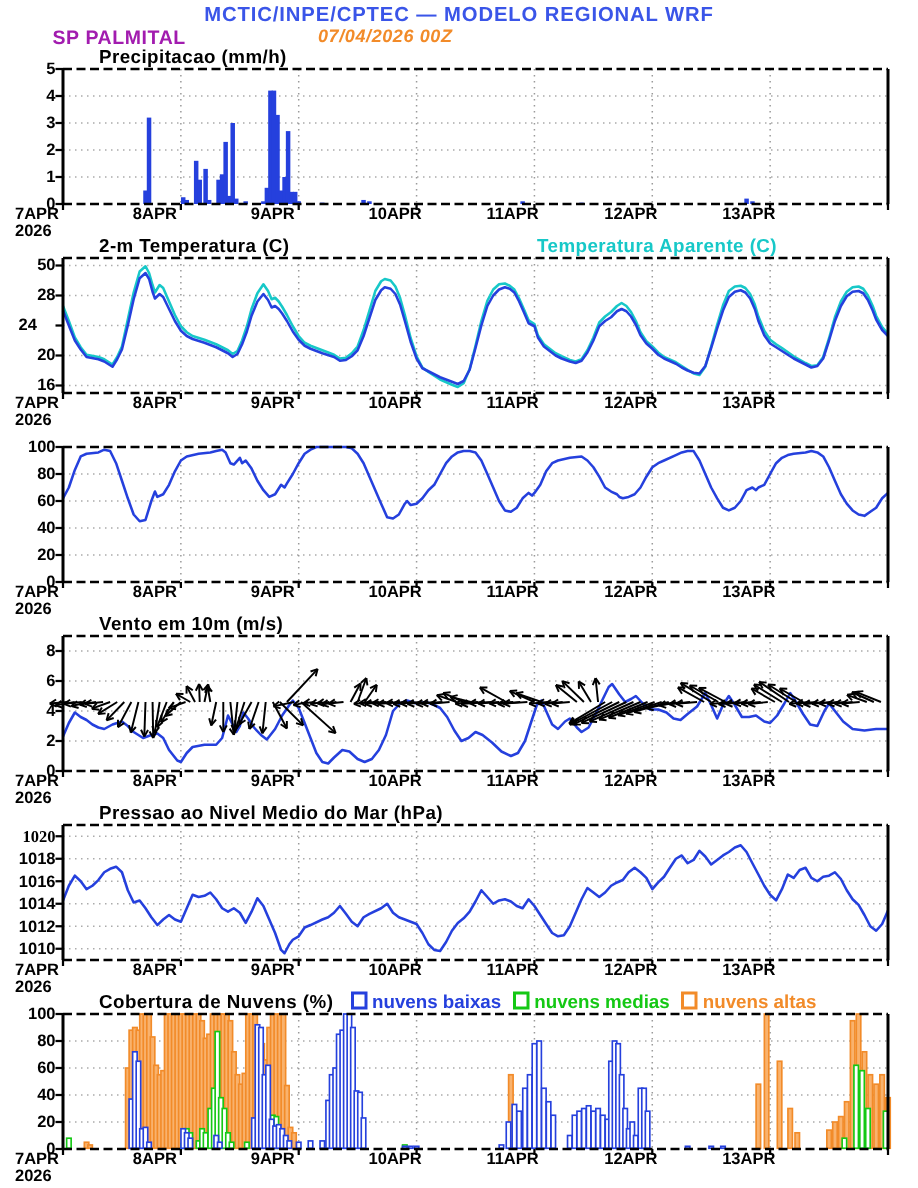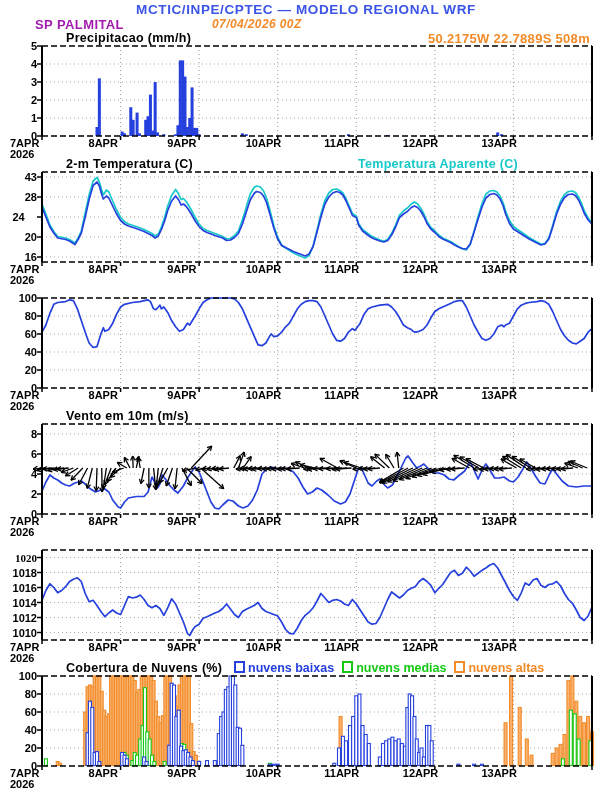--- a/index.html
+++ b/index.html
@@ -24,21 +24,20 @@
 </style>
 </head>
 <body>
 
 <div class="h1" style="color: rgb(58, 85, 232);">MCTIC/INPE/CPTEC — MODELO REGIONAL WRF</div>
 <div class="h2a" style="color: #a21caf;">SP PALMITAL</div>
 <div class="h2b" style="color: rgb(242, 139, 41);">07/04/2026 00Z</div>
 
 <div class="panel p1">
   <div class="ptitle">Precipitacao (mm/h)</div>
-  <div class="loc" style="color: rgb(242, 139, 41);">50.2175W 22.7889S 508m</div>
   <div class="plot">
       <svg id="svg-p1" width="550" height="90">
         <line x1="0" y1="72" x2="550" y2="72" stroke="#ababab" stroke-width="1" stroke-dasharray="1 3"></line>
         <line x1="0" y1="54" x2="550" y2="54" stroke="#ababab" stroke-width="1" stroke-dasharray="1 3"></line>
         <line x1="0" y1="36" x2="550" y2="36" stroke="#ababab" stroke-width="1" stroke-dasharray="1 3"></line>
         <line x1="0" y1="18" x2="550" y2="18" stroke="#ababab" stroke-width="1" stroke-dasharray="1 3"></line>
         <line x1="78.57142857142857" y1="0" x2="78.57142857142857" y2="90" stroke="#9a9a9a" stroke-width="1" stroke-dasharray="1 3"></line>
         <line x1="157.14285714285714" y1="0" x2="157.14285714285714" y2="90" stroke="#9a9a9a" stroke-width="1" stroke-dasharray="1 3"></line>
         <line x1="235.7142857142857" y1="0" x2="235.7142857142857" y2="90" stroke="#9a9a9a" stroke-width="1" stroke-dasharray="1 3"></line>
         <line x1="314.2857142857143" y1="0" x2="314.2857142857143" y2="90" stroke="#9a9a9a" stroke-width="1" stroke-dasharray="1 3"></line>
@@ -152,21 +151,21 @@
         <line x1="392.8571428571429" y1="90" x2="392.8571428571429" y2="94" stroke="#000" stroke-width="1.5"></line>
         <line x1="471.4285714285714" y1="90" x2="471.4285714285714" y2="94" stroke="#000" stroke-width="1.5"></line>
         <line x1="550" y1="90" x2="550" y2="94" stroke="#000" stroke-width="1.5"></line>
       </svg>
     </div>
   <div class="ylabs" id="ylab-p2">
       <span style="top: 79px;">16</span>
       <span style="top: 59px;">20</span>
       <span style="top: 39px; text-align: center;">24</span>
       <span style="top: 19px;">28</span>
-      <span style="top: -1px;">43</span>
+      <span style="top: -1px;">50</span>
     </div>
   <div class="xlabs" id="xlab-p2">
       <span style="left: -32px; top: 0px;">7APR</span>
       <span style="left: 46.5714px; top: 0px;">8APR</span>
       <span style="left: 125.143px; top: 0px;">9APR</span>
       <span style="left: 203.714px; top: 0px;">10APR</span>
       <span style="left: 282.286px; top: 0px;">11APR</span>
       <span style="left: 360.857px; top: 0px;">12APR</span>
       <span style="left: 439.429px; top: 0px;">13APR</span>
       <span style="left: -32px; top: 11px;">2026</span>
@@ -628,20 +627,21 @@
       <span style="left: 125.143px; top: 0px;">9APR</span>
       <span style="left: 203.714px; top: 0px;">10APR</span>
       <span style="left: 282.286px; top: 0px;">11APR</span>
       <span style="left: 360.857px; top: 0px;">12APR</span>
       <span style="left: 439.429px; top: 0px;">13APR</span>
       <span style="left: -32px; top: 11px;">2026</span>
     </div>
 </div>
 
 <div class="panel p5">
+  <div class="ptitle">Pressao ao Nivel Medio do Mar (hPa)</div>
   <div class="plot">
       <svg id="svg-p5" width="550" height="90">
         <line x1="0" y1="82.5" x2="550" y2="82.5" stroke="#ababab" stroke-width="1" stroke-dasharray="1 3"></line>
         <line x1="0" y1="67.5" x2="550" y2="67.5" stroke="#ababab" stroke-width="1" stroke-dasharray="1 3"></line>
         <line x1="0" y1="52.5" x2="550" y2="52.5" stroke="#ababab" stroke-width="1" stroke-dasharray="1 3"></line>
         <line x1="0" y1="37.5" x2="550" y2="37.5" stroke="#ababab" stroke-width="1" stroke-dasharray="1 3"></line>
         <line x1="0" y1="22.5" x2="550" y2="22.5" stroke="#ababab" stroke-width="1" stroke-dasharray="1 3"></line>
         <line x1="0" y1="7.5" x2="550" y2="7.5" stroke="#ababab" stroke-width="1" stroke-dasharray="1 3"></line>
         <line x1="78.57142857142857" y1="0" x2="78.57142857142857" y2="90" stroke="#9a9a9a" stroke-width="1" stroke-dasharray="1 3"></line>
         <line x1="157.14285714285714" y1="0" x2="157.14285714285714" y2="90" stroke="#9a9a9a" stroke-width="1" stroke-dasharray="1 3"></line>

